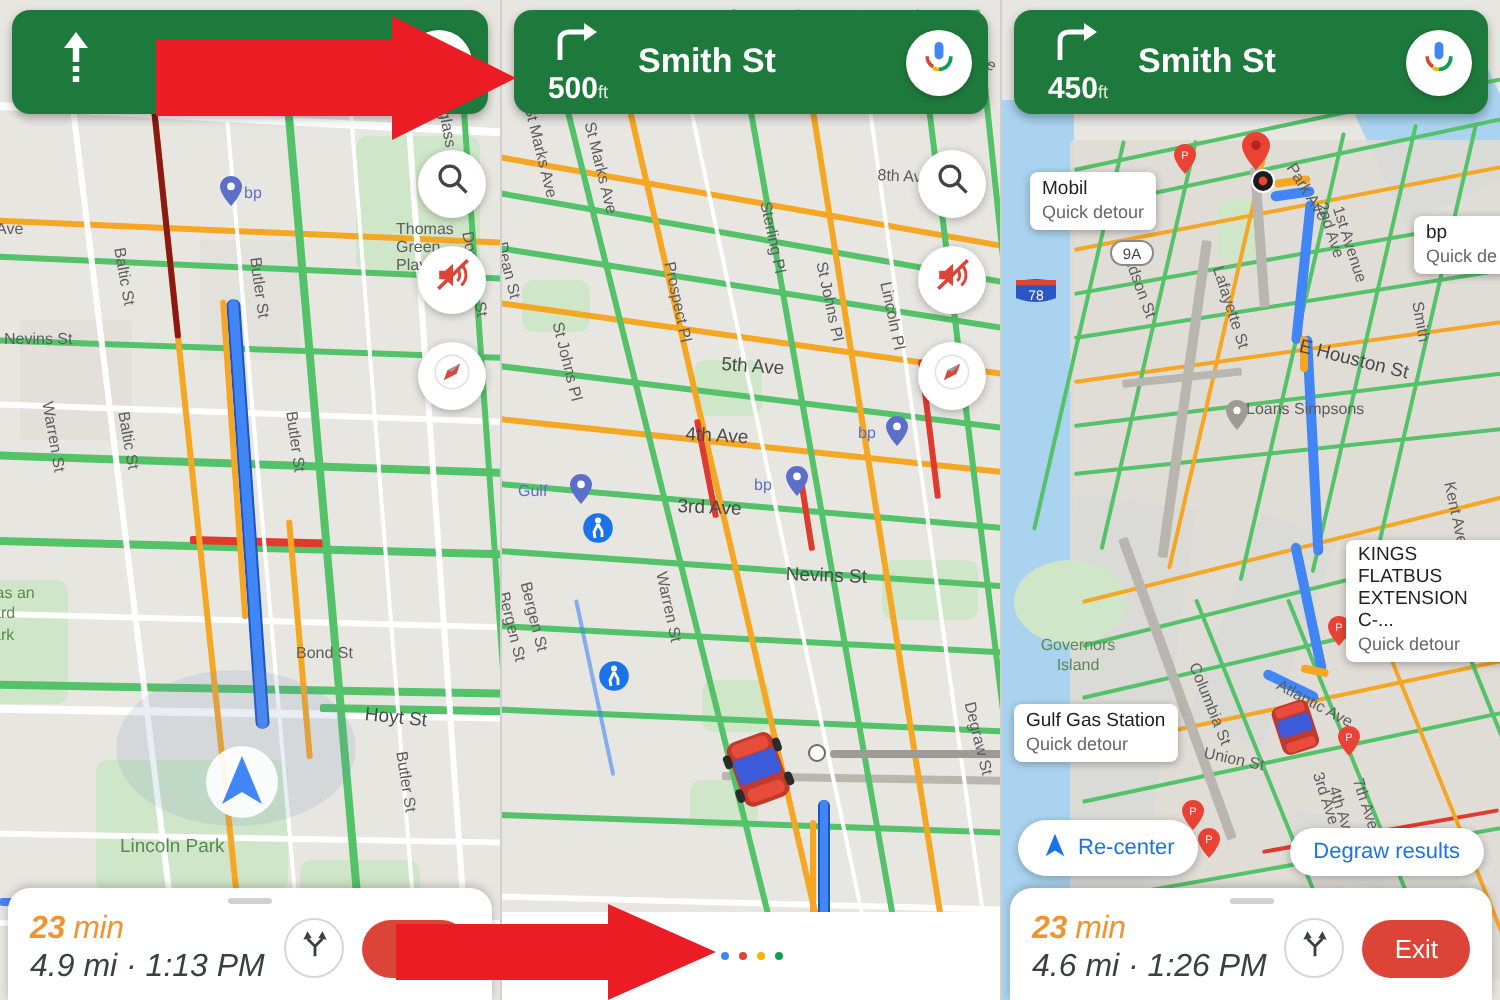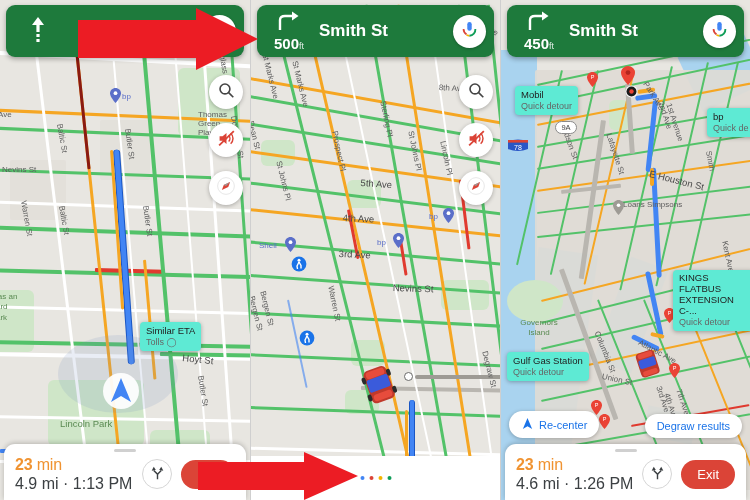--- a/index.html
+++ b/index.html
@@ -70,42 +70,42 @@
   
   .round-btns { position: absolute; right: 7px; top: 75px; z-index: 20; }
   .rbtn {
     width: 34px; height: 34px; border-radius: 50%; background: #fff;
     box-shadow: 0 1px 4px rgba(0,0,0,.28); margin-bottom: 14px;
     display: flex; align-items: center; justify-content: center;
   }
 
   
   .callout {
-    position: absolute; background: #5eead4; border-radius: 4px;
+    position: absolute; background: #ffffff; border-radius: 4px;
     padding: 3px 6px; box-shadow: 0 1px 4px rgba(0,0,0,.3); z-index: 18;
     font-size: 9.5px; color: #222; line-height: 1.25; white-space: nowrap;
   }
   .callout .sub { color: #666; font-size: 9px; }
   .callout.clip { overflow: hidden; }
 
   .pin {
     position: absolute; width: 13px; height: 17px; z-index: 17;
   }
   .gaspin { position:absolute; width: 11px; height: 15px; z-index: 17; }
 
   
   .sheet {
     position: absolute; left: 4px; right: 4px; bottom: 0; height: 56px;
     background: #fff; border-radius: 11px 11px 0 0; z-index: 26;
     box-shadow: 0 -1px 5px rgba(0,0,0,.22);
     display: flex; align-items: center; padding: 0 11px;
   }
   .grab { position: absolute; top: 5px; left: 50%; transform: translateX(-50%);
           width: 22px; height: 3px; border-radius: 2px; background: #d0d0d0; }
-  .eta { flex: 1; margin-top: 5px; }
+  .eta { flex: 1; margin-top: 5px; font-style: italic; }
   .eta .t1 { font-size: 16px; color: #f09331; font-weight: bold; letter-spacing: -.2px; }
   .eta .t1 .min { font-weight: normal; }
   .eta .t2 { font-size: 16px; color: #3c4043; margin-top: 1px; }
   .alt-btn { width: 30px; height: 30px; border-radius: 50%; border: 1px solid #d6d6d6;
              display: flex; align-items: center; justify-content: center; margin-right: 9px; margin-top:4px;}
   .exit-btn { background: #db4437; color: #fff; border-radius: 17px;
               padding: 7px 16px; font-size: 13px; margin-top:4px; }
 
   
   .dots { position: absolute; bottom: 20px; left: 50%; transform: translateX(-50%);
@@ -204,24 +204,20 @@
       <div class="lbl" style="left:2px;top:165px;">Nevins St</div>
       <div class="lbl" style="left:28px;top:200px;transform:rotate(80deg);">Warren St</div>
       <div class="lbl" style="left:148px;top:322px;">Bond St</div>
       <div class="lbl" style="left:-2px;top:110px;">Ave</div>
       <div class="lbl" style="left:198px;top:110px;width:40px;white-space:normal;line-height:1.15">Thomas Green Play</div>
       <div class="lbl big" style="left:183px;top:352px;transform:rotate(6deg);">Hoyt St</div>
       <div class="lbl" style="left:205px;top:375px;transform:rotate(81deg);">Butler St</div>
       <div class="lbl big park-lbl" style="left:60px;top:418px;">Lincoln Park</div>
       <div class="lbl park-lbl" style="left:-4px;top:292px;width:24px;white-space:normal;line-height:1.3">las an ard ark</div>
 
-      <div class="callout" style="left:140px;top:322px;">
-        <div>Similar ETA</div>
-        <div class="sub"><span>Tolls</span> <span>◯</span></div>
-      </div>
     </div>
 
     <div class="nav-header">
       <div class="turn-block">
         <span>
           <svg width="22" height="28" viewBox="0 0 22 28">
             <path d="M11 2 L17 10 L12.6 10 L12.6 17 L9.4 17 L9.4 10 L5 10 Z" fill="#fff"></path>
             <rect x="9.4" y="19" width="3.2" height="3" fill="#fff"></rect>
             <rect x="9.4" y="24" width="3.2" height="3" fill="#fff"></rect>
           </svg>
@@ -366,21 +362,21 @@
             <path d="M8 6 L6 10 L6.5 13 M8 6 L10 9.5 L10 12.5" stroke="#fff" stroke-width="1.4" fill="none"></path>
           </svg>
       </div>
 
       <div class="gaspin" style="left:34px;top:237px;">
         <svg width="11" height="15" viewBox="0 0 11 15">
             <path d="M5.5 0C2.5 0 0 2.4 0 5.3 0 9.2 5.5 15 5.5 15S11 9.2 11 5.3C11 2.4 8.5 0 5.5 0z" fill="#5b6fc9"></path>
             <circle cx="5.5" cy="5.2" r="1.9" fill="#fff"></circle>
           </svg>
       </div>
-      <div class="lbl" style="left:8px;top:241px;color:#5b6fc9;">Shell</div>
+      <div class="lbl" style="left:8px;top:241px;color:#5b6fc9;">Gulf</div>
       <div class="gaspin" style="left:142px;top:233px;">
         <svg width="11" height="15" viewBox="0 0 11 15">
             <path d="M5.5 0C2.5 0 0 2.4 0 5.3 0 9.2 5.5 15 5.5 15S11 9.2 11 5.3C11 2.4 8.5 0 5.5 0z" fill="#5b6fc9"></path>
             <circle cx="5.5" cy="5.2" r="1.9" fill="#fff"></circle>
           </svg>
       </div>
       <div class="lbl" style="left:126px;top:238px;color:#5b6fc9;">bp</div>
       <div class="gaspin" style="left:192px;top:208px;">
         <svg width="11" height="15" viewBox="0 0 11 15">
             <path d="M5.5 0C2.5 0 0 2.4 0 5.3 0 9.2 5.5 15 5.5 15S11 9.2 11 5.3C11 2.4 8.5 0 5.5 0z" fill="#5b6fc9"></path>

